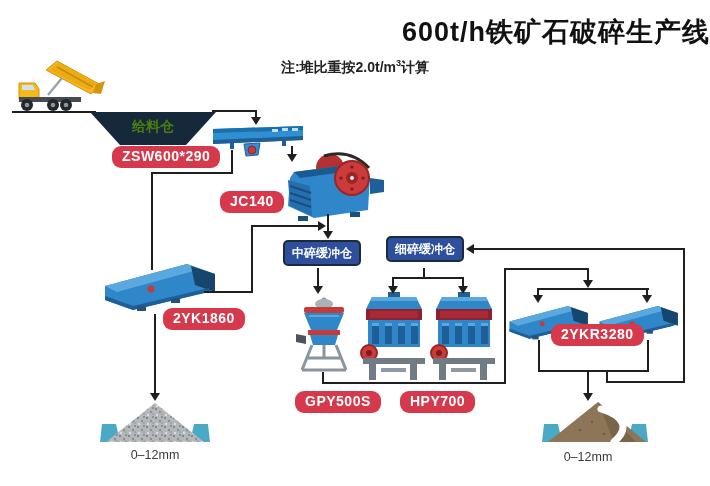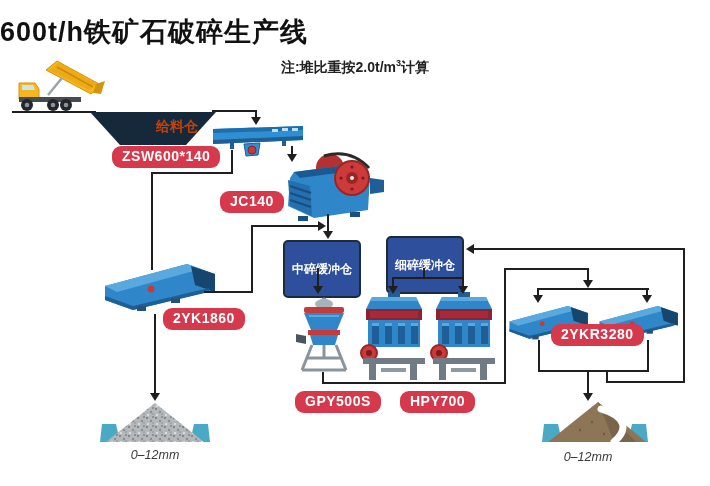--- a/index.html
+++ b/index.html
@@ -2,45 +2,45 @@
 <html><head>
 <meta charset="utf-8">
 <style>
   html,body{margin:0;padding:0;}
   body{
     width:710px;height:486px;position:relative;background:#ffffff;overflow:hidden;
     font-family:"Liberation Sans","DejaVu Sans",sans-serif;
   }
   .abs{position:absolute;}
   .title{
-    position:absolute;left:0;top:14px;width:710px;text-align:left;
+    position:absolute;left:0;top:14px;width:710px;text-align:right;
     font-size:27px;font-weight:bold;color:#111;letter-spacing:1px;
   }
   .note{
     position:absolute;left:0;top:58px;width:710px;text-align:center;
     font-size:14px;font-weight:bold;color:#222;
   }
   .note sup{font-size:9px;}
   
   .tag{
     position:absolute;background:#d5394b;color:#fff;font-weight:bold;
     font-size:14px;line-height:17px;padding:2px 10px 3px;border-radius:9px;
     letter-spacing:.5px;white-space:nowrap;
   }
   
   .bin{
     position:absolute;background:#2e4f9b;border:2px solid #1c2b3c;color:#fff;
-    font-weight:bold;font-size:12px;line-height:20px;padding:17px 7px;
+    font-weight:bold;font-size:12px;line-height:20px;padding:1px 7px;
     border-radius:5px;white-space:nowrap;
   }
   .hopper-label{
-    position:absolute;color:#c2410c;font-weight:bold;font-size:14px;text-align:right;
+    position:absolute;color:#4d7c0f;font-weight:bold;font-size:14px;text-align:center;
   }
   .product-label{
-    position:absolute;font-size:12.5px;color:#3a3a3a;text-align:center;width:90px;font-style:italic;
+    position:absolute;font-size:12.5px;color:#3a3a3a;text-align:center;width:90px;
   }
   
   .ln{position:absolute;background:#1f1f1f;}
   .ah{position:absolute;width:0;height:0;}
   .ah-down{border-left:5px solid transparent;border-right:5px solid transparent;border-top:8px solid #1f1f1f;}
   .ah-right{border-top:5px solid transparent;border-bottom:5px solid transparent;border-left:8px solid #1f1f1f;}
   .ah-left{border-top:5px solid transparent;border-bottom:5px solid transparent;border-right:8px solid #1f1f1f;}
 </style>
 </head>
 <body>
@@ -213,21 +213,21 @@
   <polygon points="4,28 18,28 22,46 2,46" fill="#4aa9c4"></polygon>
   <polygon points="92,28 106,28 108,46 88,46" fill="#4aa9c4"></polygon>
   <polygon points="8,46 58,6 106,46" fill="#8d7657"></polygon>
   <polygon points="58,6 96,46 74,46" fill="#7a654a"></polygon>
   <path d="M61,13 C84,20 90,32 74,46" stroke="#ffffff" stroke-width="7" fill="none" stroke-linecap="round"></path>
   <circle cx="40" cy="34" r="1.2" fill="#6e5a42"></circle>
     <circle cx="52" cy="26" r="1.2" fill="#6e5a42"></circle>
   <circle cx="64" cy="38" r="1.2" fill="#6e5a42"></circle>
 </svg>
 
-<div class="tag" style="left:112px;top:146px">ZSW600*140</div>
+<div class="tag" style="left:112px;top:146px">ZSW600*290</div>
 <div class="tag" style="left:220px;top:191px">JC140</div>
 <div class="tag" style="left:163px;top:308px">2YK1860</div>
 <div class="tag" style="left:295px;top:391px">GPY500S</div>
 <div class="tag" style="left:400px;top:391px">HPY700</div>
 <div class="tag" style="left:551px;top:324px">2YKR3280</div>
 
 <div class="product-label" style="left:110px;top:448px">0–12mm</div>
 <div class="product-label" style="left:543px;top:450px">0–12mm</div>
 
 <div class="ln" style="left:212px;top:110px;width:45px;height:2px"></div>

